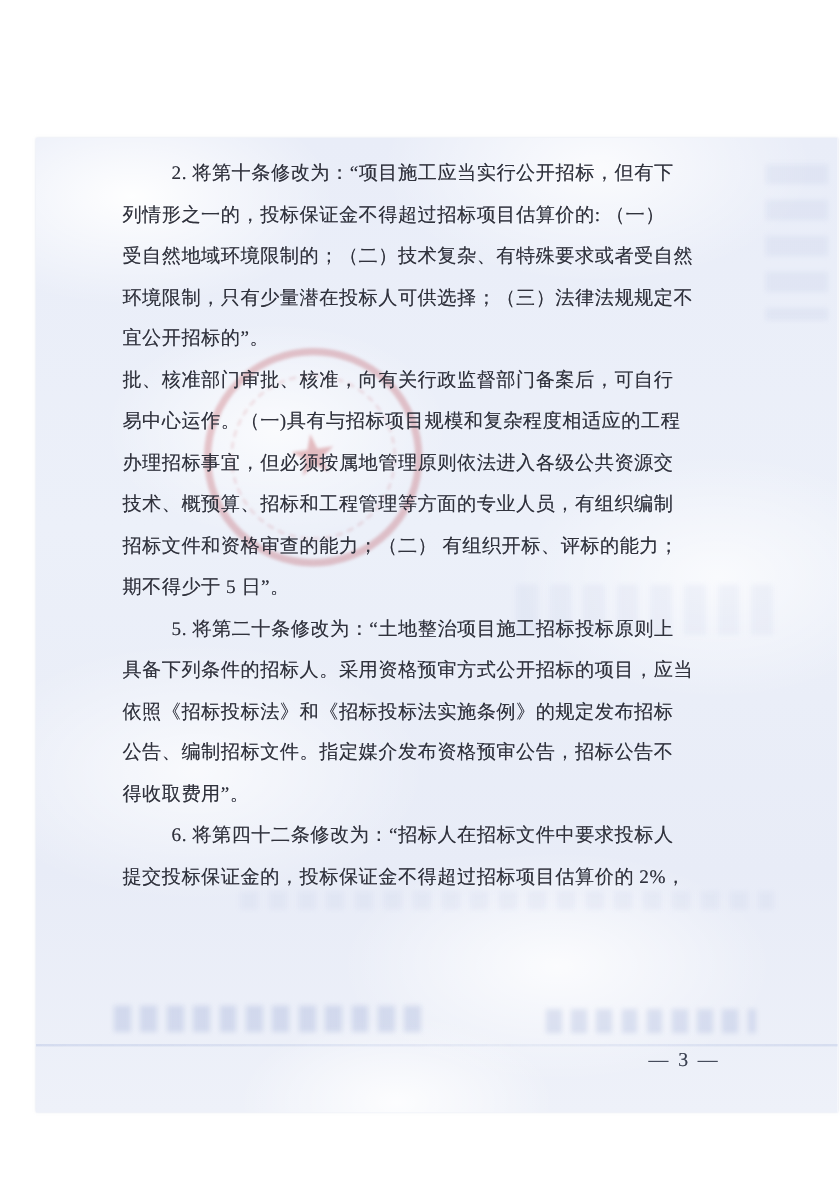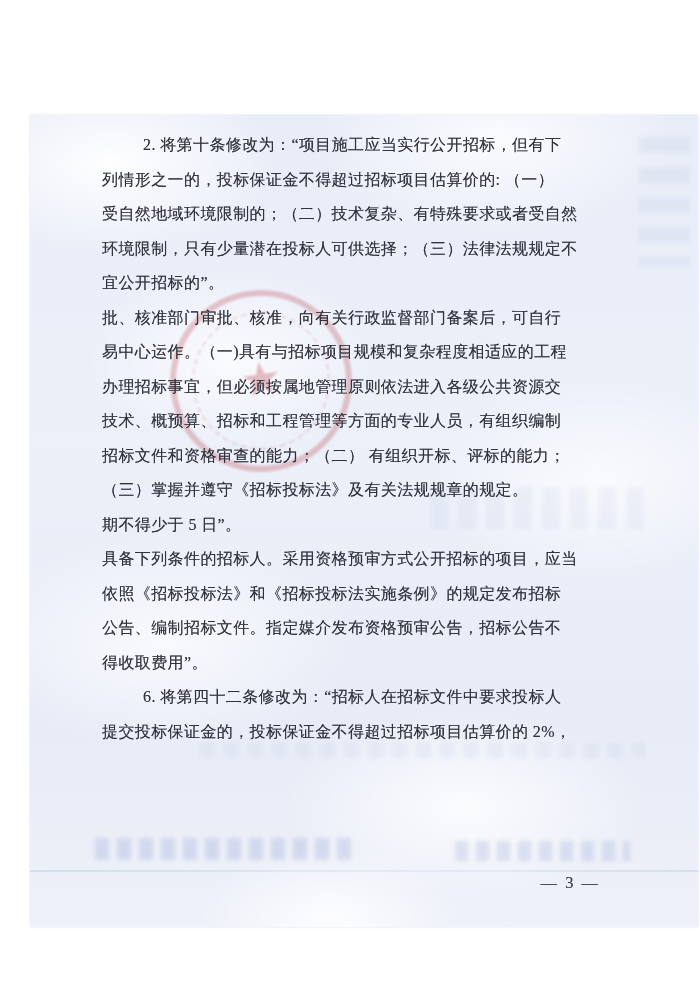--- a/index.html
+++ b/index.html
@@ -120,22 +120,22 @@
         <div class="line first">2. 将第十条修改为：“项目施工应当实行公开招标，但有下</div>
         <div class="line">列情形之一的，投标保证金不得超过招标项目估算价的: （一）</div>
         <div class="line">受自然地域环境限制的；（二）技术复杂、有特殊要求或者受自然</div>
         <div class="line">环境限制，只有少量潜在投标人可供选择；（三）法律法规规定不</div>
         <div class="line">宜公开招标的”。</div>
         <div class="line">批、核准部门审批、核准，向有关行政监督部门备案后，可自行</div>
         <div class="line">易中心运作。（一)具有与招标项目规模和复杂程度相适应的工程</div>
         <div class="line">办理招标事宜，但必须按属地管理原则依法进入各级公共资源交</div>
         <div class="line">技术、概预算、招标和工程管理等方面的专业人员，有组织编制</div>
         <div class="line">招标文件和资格审查的能力；（二） 有组织开标、评标的能力；</div>
-        <div class="line">（三）掌握并遵守《招标投标法》及有关法规规章的规定。</div>
         <div class="line">期不得少于 5 日”。</div>
+        <div class="line first">5. 将第二十条修改为：“土地整治项目施工招标投标原则上</div>
         <div class="line">具备下列条件的招标人。采用资格预审方式公开招标的项目，应当</div>
         <div class="line">依照《招标投标法》和《招标投标法实施条例》的规定发布招标</div>
         <div class="line">公告、编制招标文件。指定媒介发布资格预审公告，招标公告不</div>
         <div class="line">得收取费用”。</div>
         <div class="line first">6. 将第四十二条修改为：“招标人在招标文件中要求投标人</div>
         <div class="line">提交投标保证金的，投标保证金不得超过招标项目估算价的 2%，</div>
       </div>
 
     <div class="crease"></div>
 

